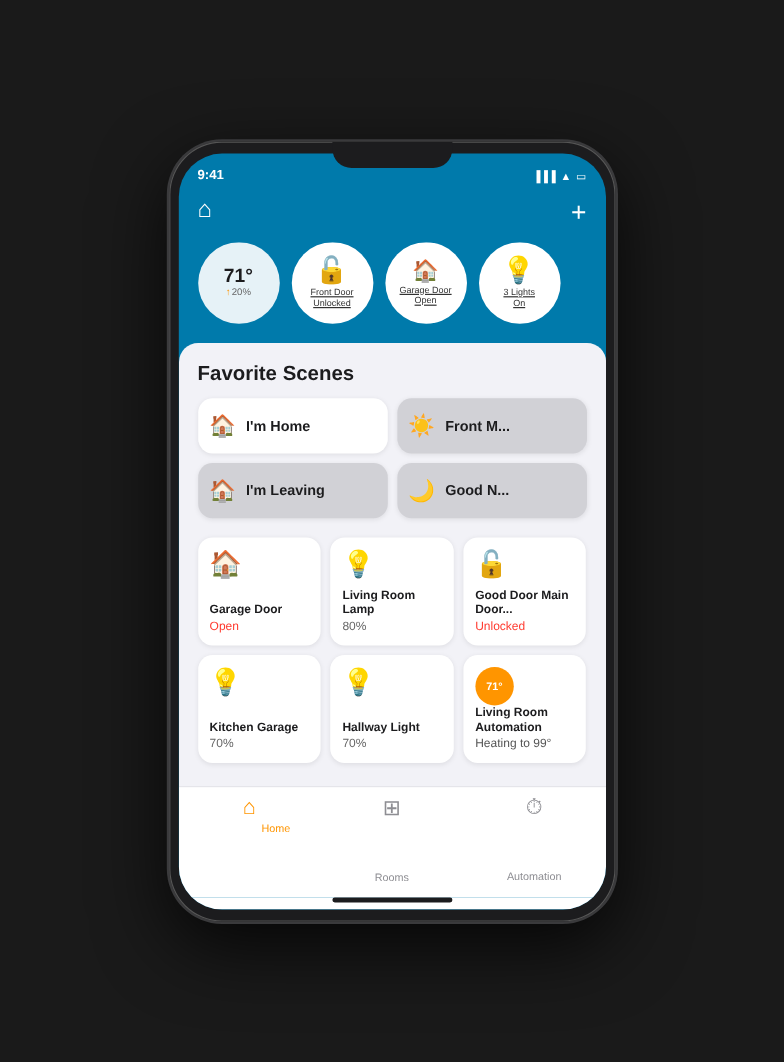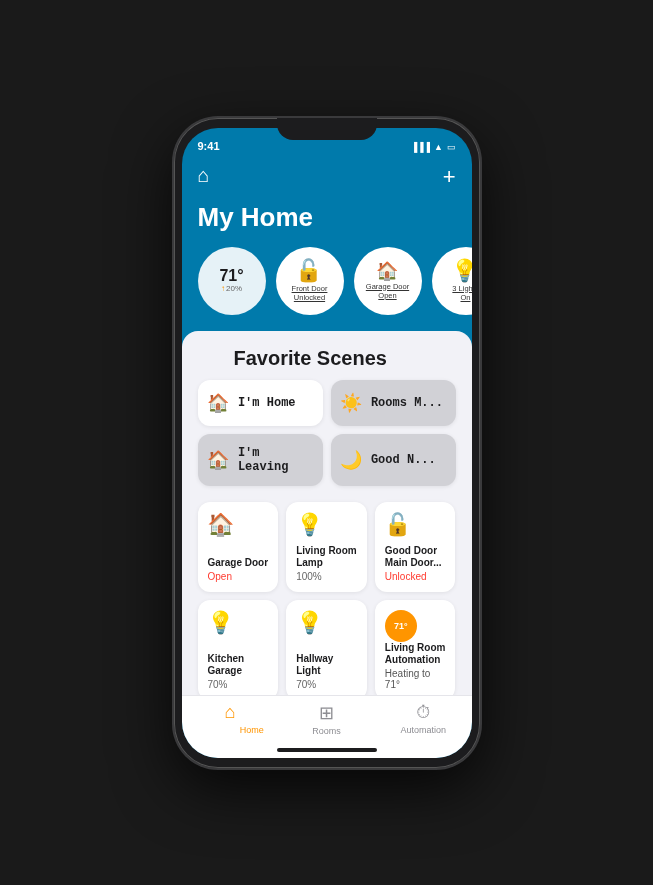--- a/index.html
+++ b/index.html
@@ -5,21 +5,21 @@
     * { margin: 0; padding: 0; box-sizing: border-box; }
     body {
       background: #1a1a1a;
       display: flex;
       justify-content: center;
       align-items: center;
       min-height: 100vh;
       font-family: -apple-system, BlinkMacSystemFont, 'SF Pro Display', 'Helvetica Neue', Arial, sans-serif;
     }
     .phone-outer {
-      width: 306px;
+      width: 372px;
       height: 650px;
       background: #1c1c1e;
       border-radius: 44px;
       position: relative;
       box-shadow: 0 0 0 2px #3a3a3c, 0 20px 60px rgba(0,0,0,0.8), inset 0 0 0 1px #555;
       overflow: hidden;
     }
     .phone-screen {
       position: absolute;
       top: 10px;
@@ -154,25 +154,24 @@
     }
     
     .white-section {
       background: #f2f2f7;
       border-radius: 16px 16px 0 0;
       flex: 1;
       padding: 16px;
       min-height: 400px;
     }
     .section-title {
-      font-size: 20px;
+      font-size: 17px;
       font-weight: 600;
       color: #1c1c1e;
       margin-bottom: 10px;
-      margin-left: 36px;
     }
     
     .scenes-grid {
       display: grid;
       grid-template-columns: 1fr 1fr;
       gap: 8px;
       margin-bottom: 16px;
     }
     .scene-btn {
       background: white;
@@ -190,21 +189,20 @@
     .scene-btn.inactive {
       background: #d1d1d6;
     }
     .scene-icon {
       font-size: 18px;
     }
     .scene-label {
       font-size: 12px;
       font-weight: 600;
       color: #1c1c1e;
-      font-family: Liberation Mono, monospace;
     }
     
     .accessories-grid {
       display: grid;
       grid-template-columns: 1fr 1fr 1fr;
       gap: 8px;
     }
     .accessory-card {
       background: white;
       border-radius: 12px;
@@ -253,21 +251,21 @@
     .tab-icon {
       font-size: 18px;
     }
     .tab-label {
       font-size: 9px;
       font-weight: 500;
     }
     .tab-item.active .tab-icon { color: #ff9500; }
     .tab-item.active .tab-label { color: #ff9500; margin-left: 44px; }
     .tab-item.inactive .tab-icon { color: #8e8e93; }
-    .tab-item.inactive .tab-label { color: #8e8e93; }
+    .tab-item.inactive .tab-label { color: #8e8e93; margin-top: 40px; }
     
     .home-indicator {
       background: white;
       display: flex;
       justify-content: center;
       padding-bottom: 6px;
     }
     .home-indicator-bar {
       width: 100px;
       height: 4px;
@@ -304,21 +302,20 @@
       </div>
     </div>
 
     <div class="scroll-content">
 
       <div class="app-header">
         <span class="home-icon">⌂</span>
         <span class="add-icon">+</span>
       </div>
 
-      <div class="page-title">My Home</div>
 
       <div class="status-row">
 
         <div class="status-card temp-card">
           <div class="temp-value">71°</div>
           <div class="temp-sub">
             <span class="temp-arrow">↑</span>
             <span>20%</span>
           </div>
         </div>
@@ -345,21 +342,21 @@
         <div class="section-title">Favorite Scenes</div>
         <div class="scenes-grid">
 
           <div class="scene-btn active">
             <span class="scene-icon">🏠</span>
             <span class="scene-label">I'm Home</span>
           </div>
 
           <div class="scene-btn inactive">
             <span class="scene-icon">☀️</span>
-            <span class="scene-label">Rooms M...</span>
+            <span class="scene-label">Front M...</span>
           </div>
 
           <div class="scene-btn inactive">
             <span class="scene-icon">🏠</span>
             <span class="scene-label">I'm Leaving</span>
           </div>
 
           <div class="scene-btn inactive">
             <span class="scene-icon">🌙</span>
             <span class="scene-label">Good N...</span>
@@ -373,21 +370,21 @@
             <div>
               <div class="acc-name">Garage Door</div>
               <div class="acc-status open">Open</div>
             </div>
           </div>
 
           <div class="accessory-card">
             <div class="acc-icon" style="color:#007aff;">💡</div>
             <div>
               <div class="acc-name">Living Room Lamp</div>
-              <div class="acc-status">100%</div>
+              <div class="acc-status">80%</div>
             </div>
           </div>
 
           <div class="accessory-card">
             <div class="acc-icon">🔓</div>
             <div>
               <div class="acc-name">Good Door Main Door...</div>
               <div class="acc-status unlocked">Unlocked</div>
             </div>
           </div>
@@ -405,21 +402,21 @@
             <div>
               <div class="acc-name">Hallway Light</div>
               <div class="acc-status">70%</div>
             </div>
           </div>
 
           <div class="accessory-card">
             <div class="thermostat-circle">71°</div>
             <div>
               <div class="acc-name">Living Room Automation</div>
-              <div class="acc-status heating">Heating to 71°</div>
+              <div class="acc-status heating">Heating to 99°</div>
             </div>
           </div>
         </div>
       </div>
     </div>
 
     <div class="tab-bar">
       <div class="tab-item active">
         <span class="tab-icon">⌂</span>
         <span class="tab-label">Home</span>

